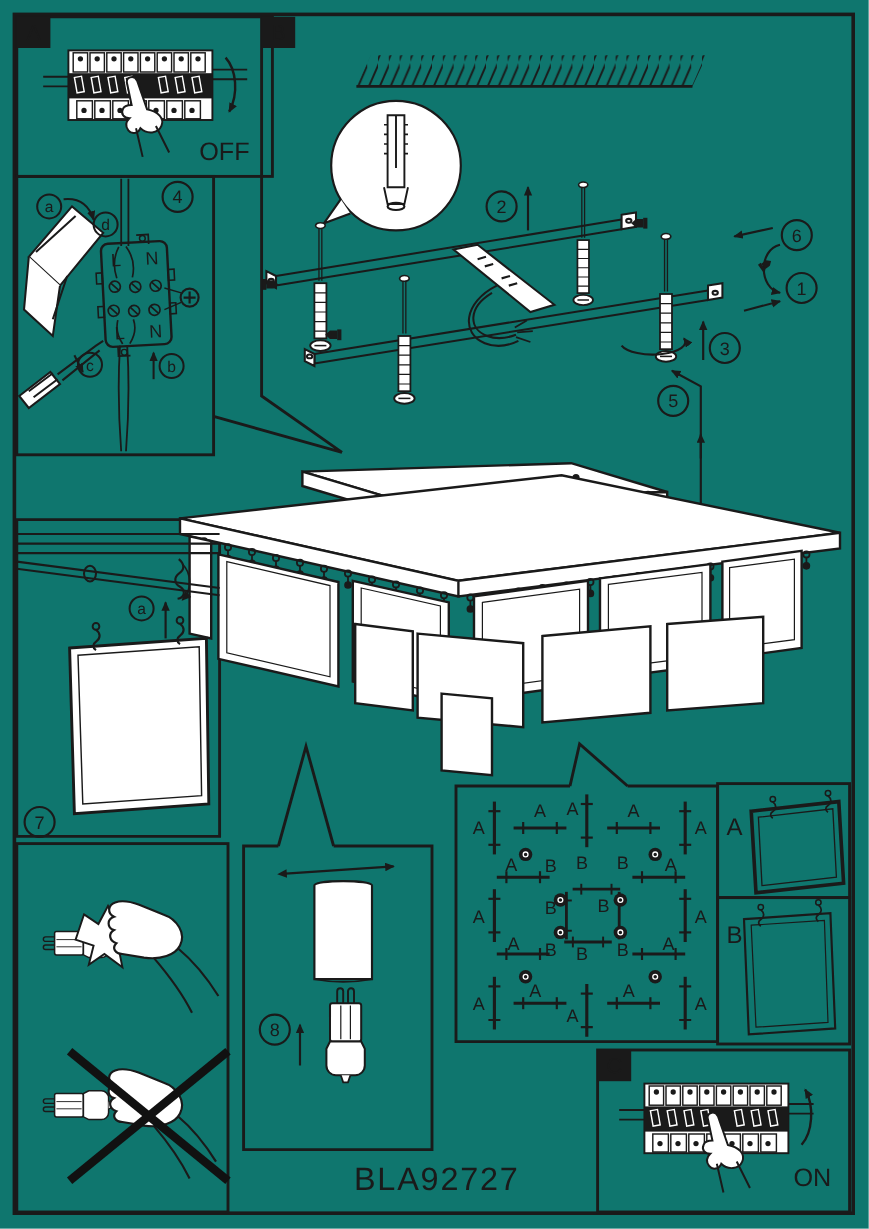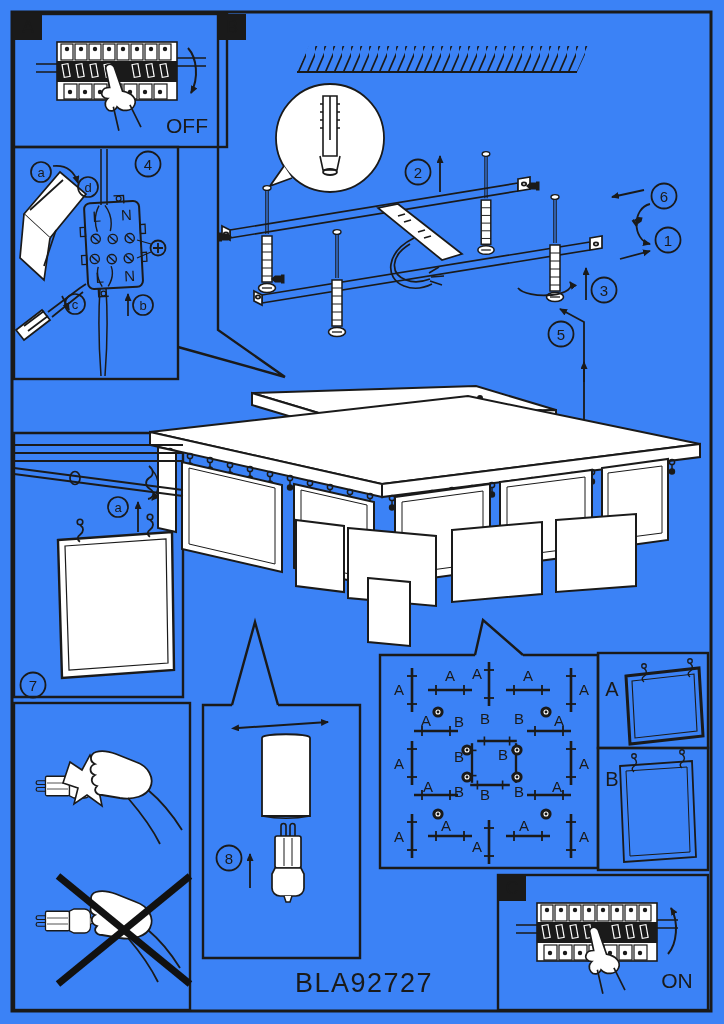--- a/index.html
+++ b/index.html
@@ -1,16 +1,16 @@
 <!DOCTYPE html>
 <html><head>
 <meta charset="utf-8">
 <style>
   html,body{margin:0;padding:0;background:#ffffff;}
-  .page{position:relative;width:724px;height:1024px;background:#3b82f6;
+  .page{position:relative;width:724px;height:1024px;background:#0f766e;
         font-family:"Liberation Sans", sans-serif;}
   svg{position:absolute;left:0;top:0;}
   svg text{fill:#1a1a1a;font-family:"Liberation Sans", sans-serif;}
   .ln{stroke:#1a1a1a;fill:none;}
   .thick{stroke-width:2.4;}
 </style>
 </head>
 <body>
 
 <div class="page">

